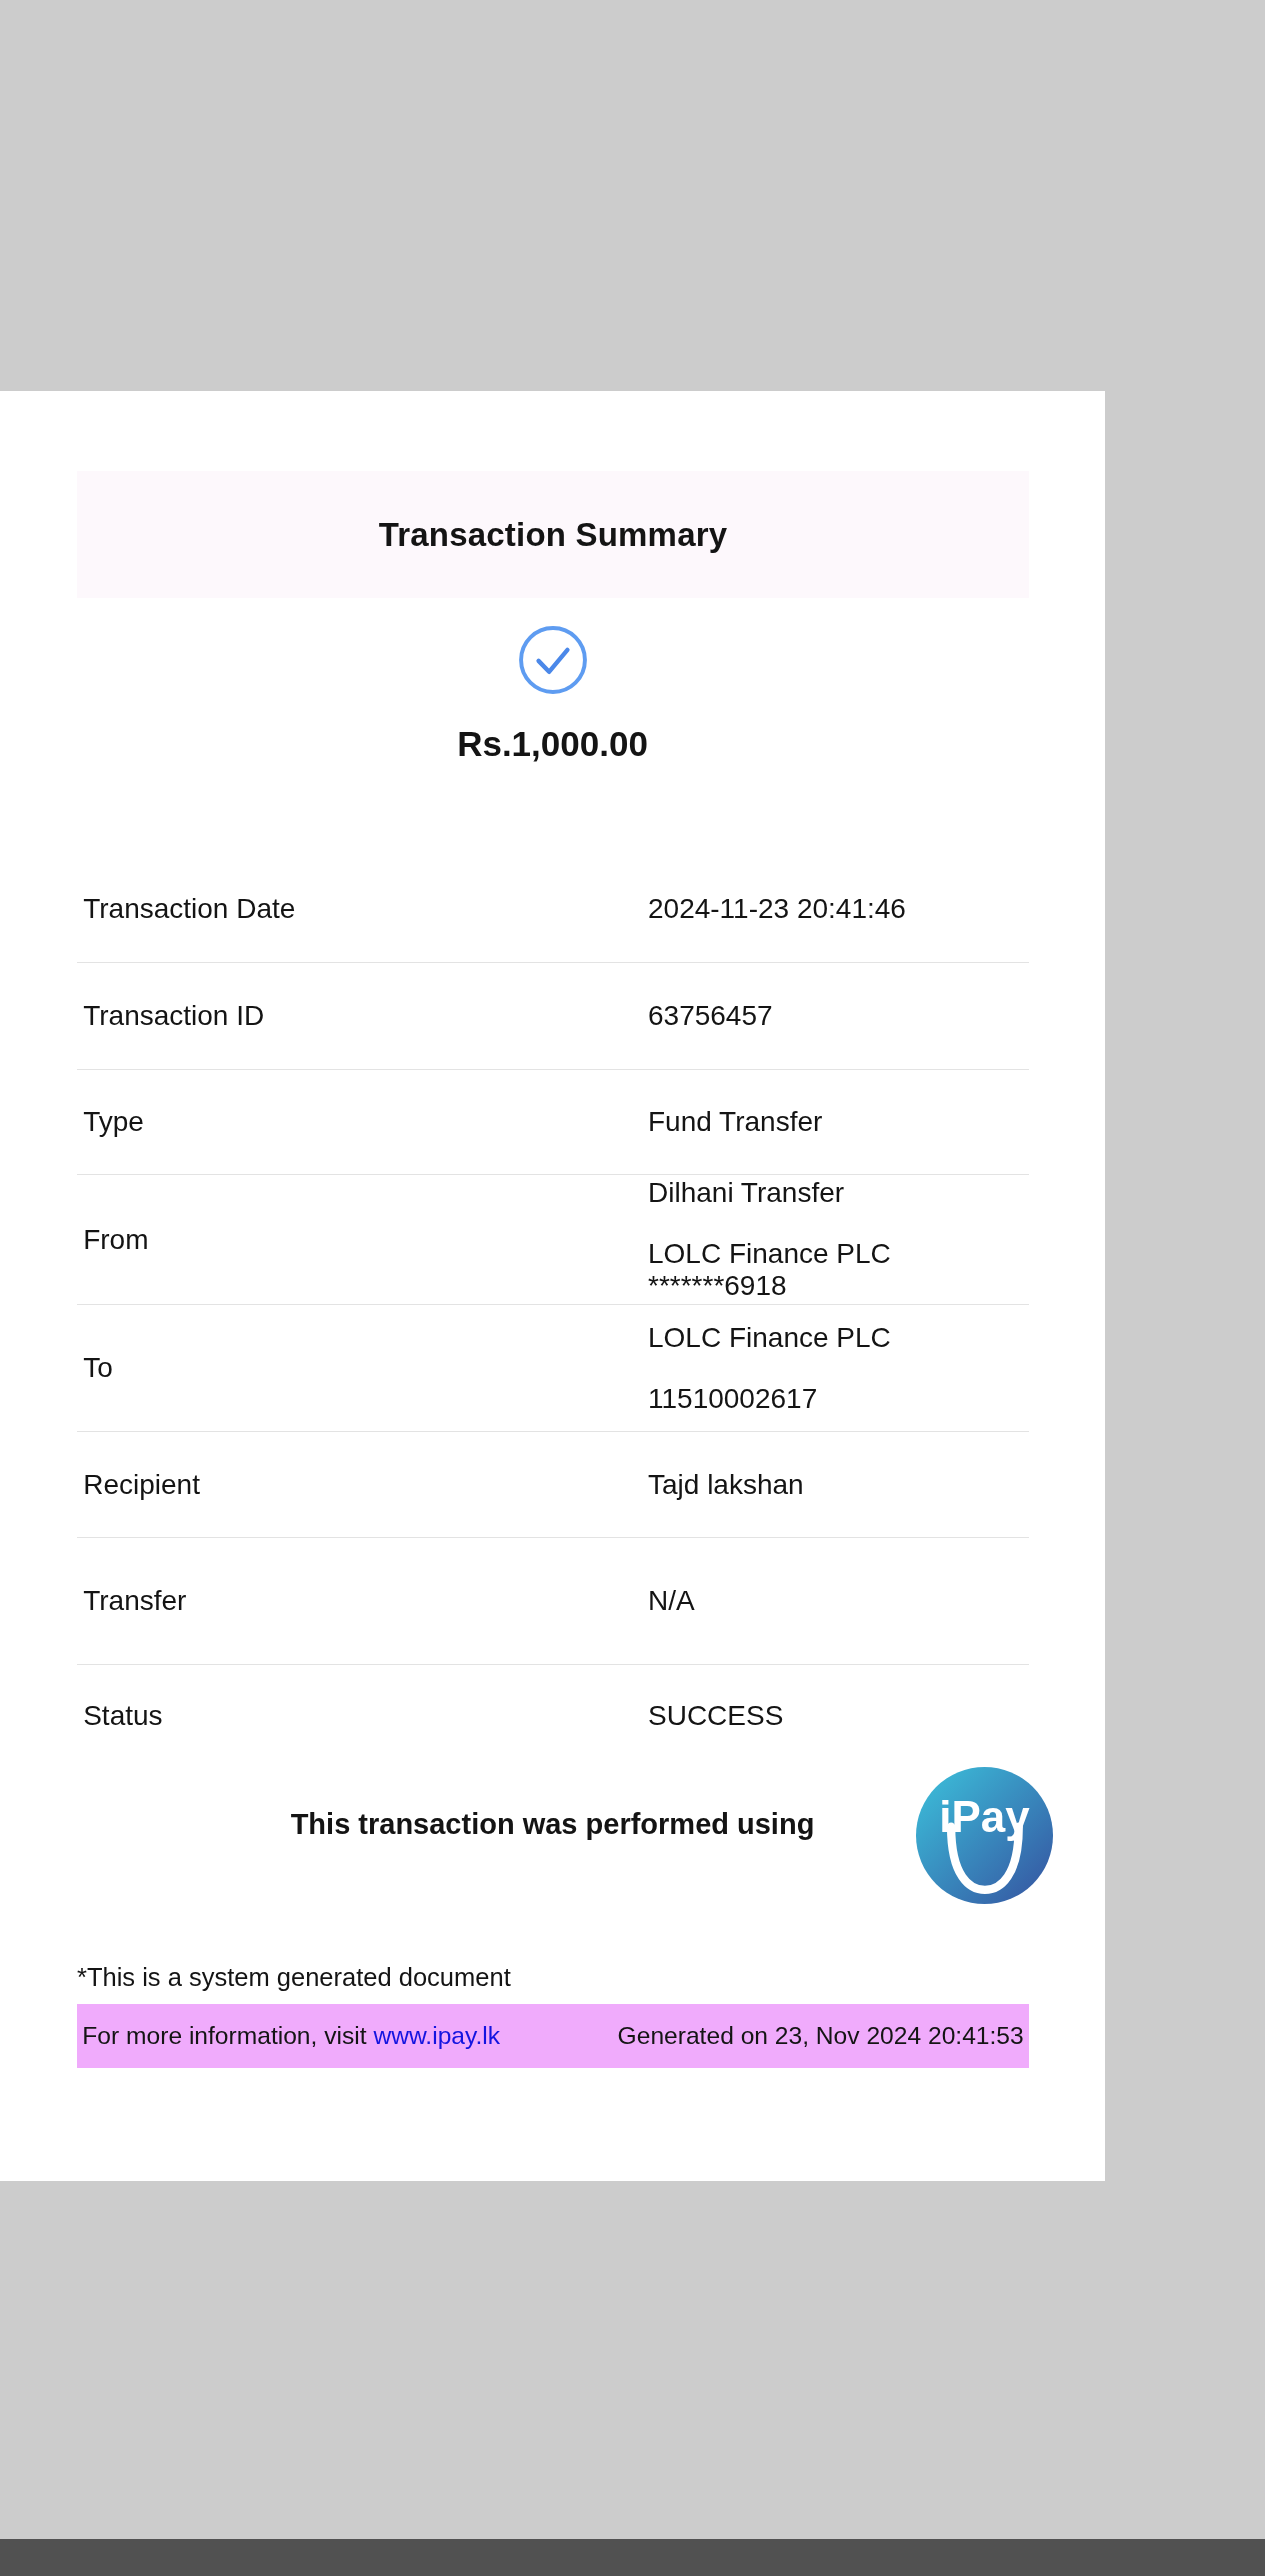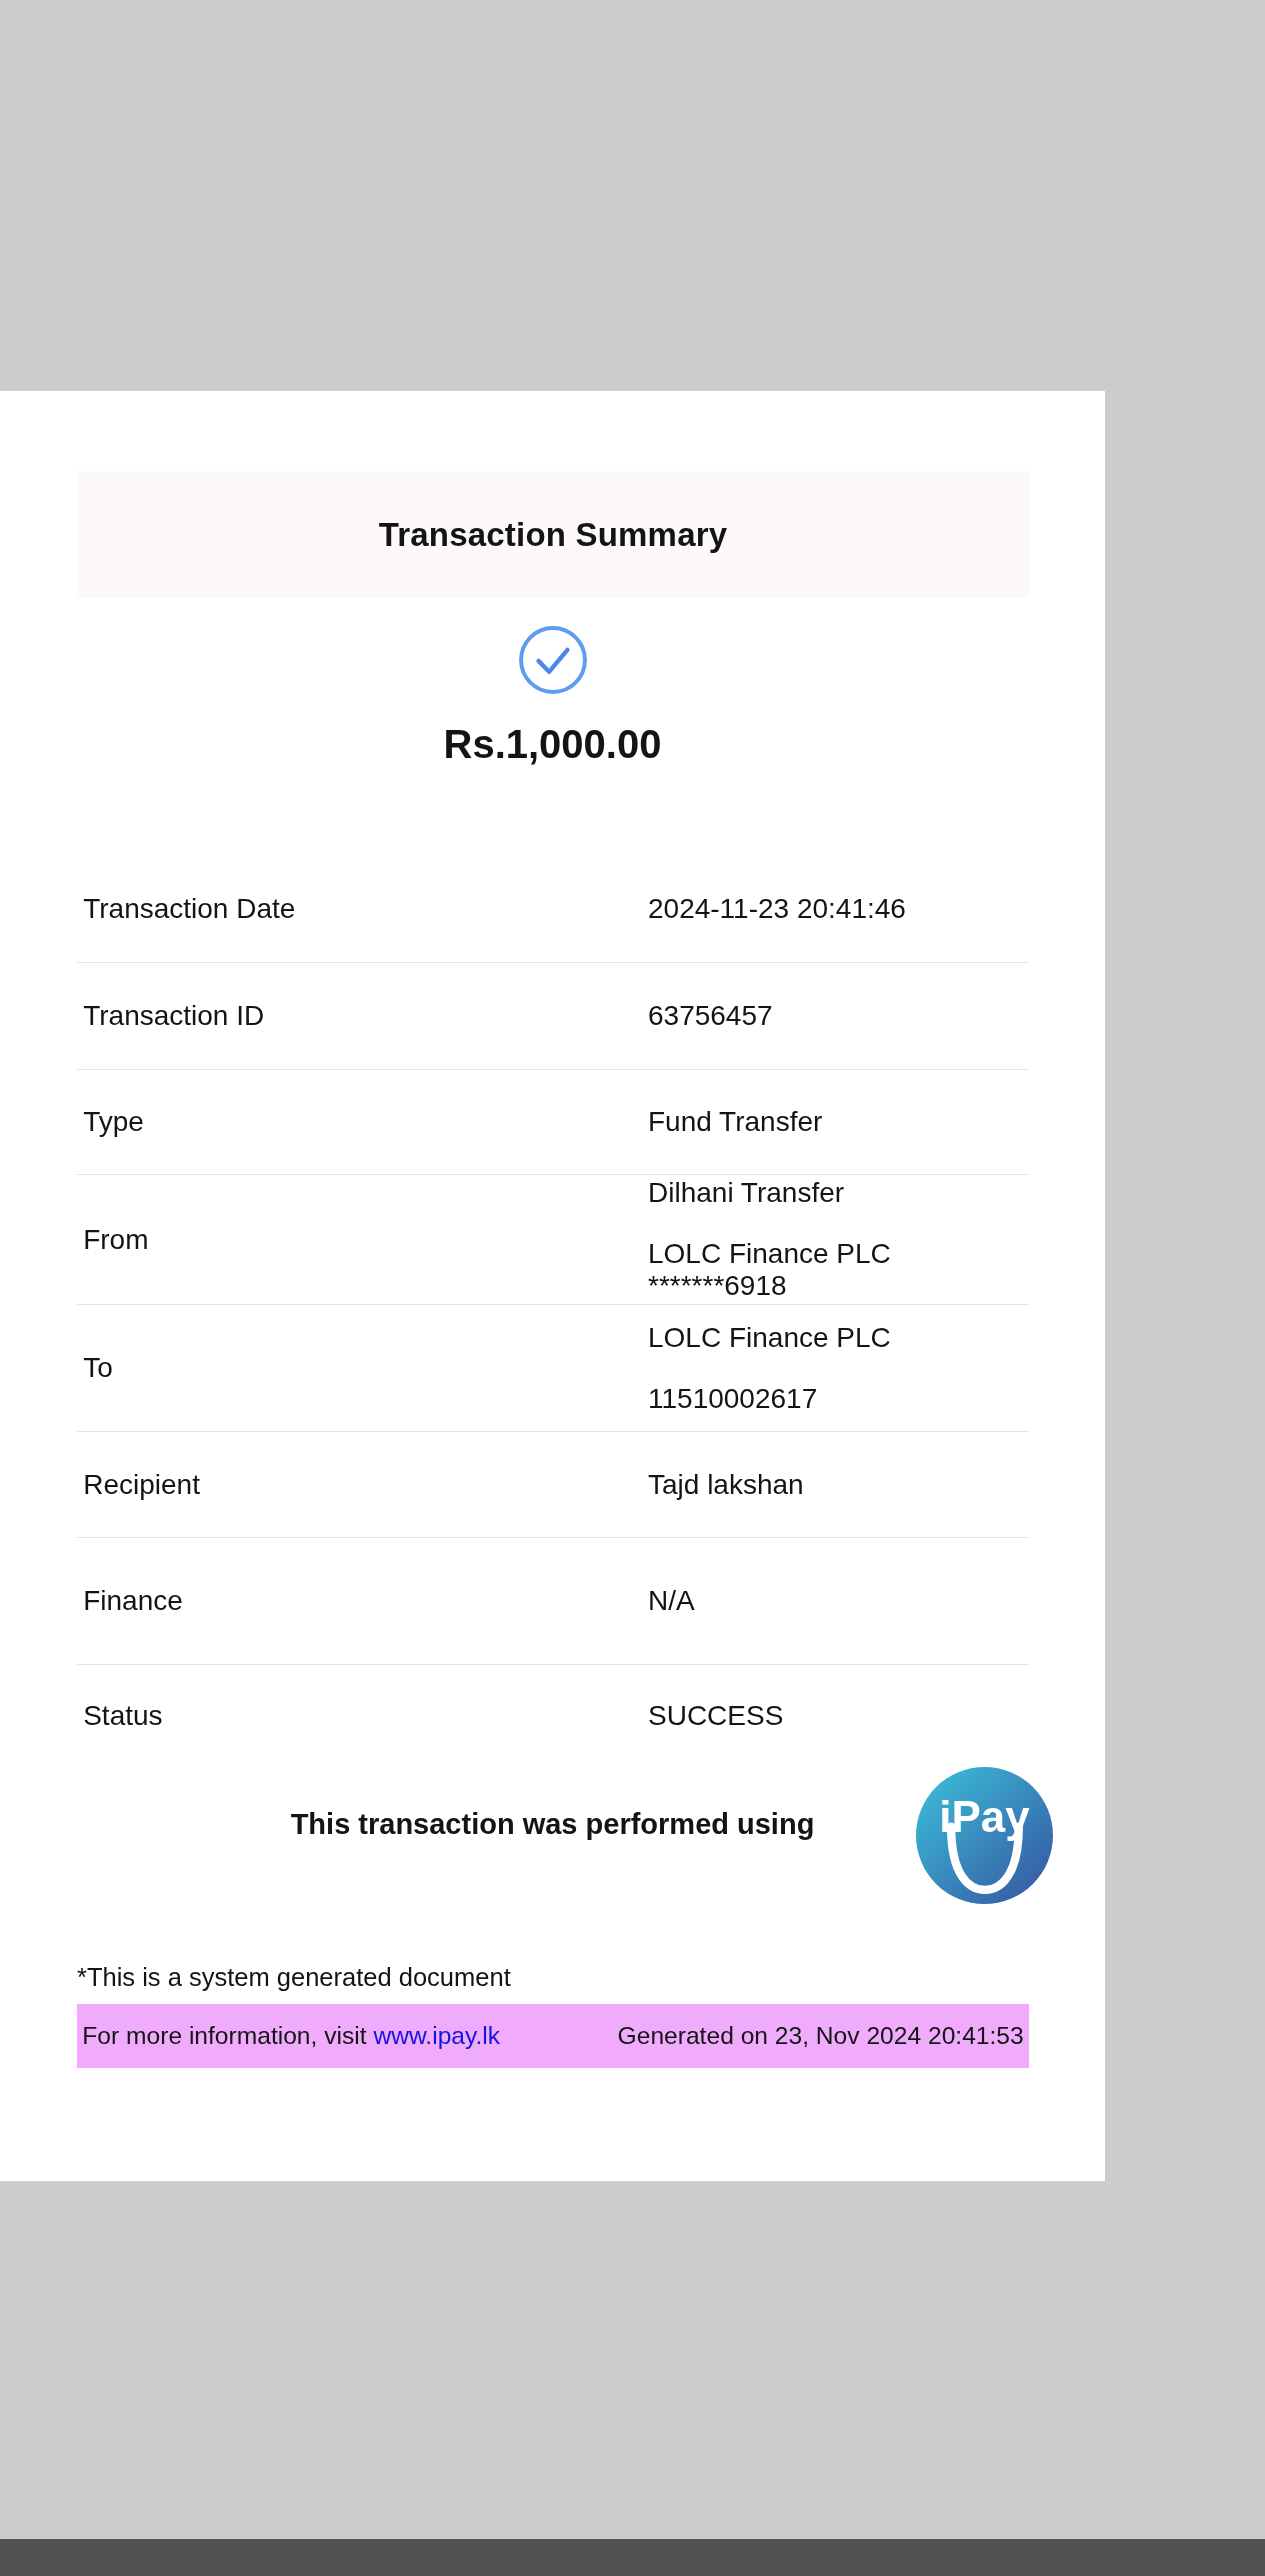--- a/index.html
+++ b/index.html
@@ -25,21 +25,21 @@
     align-items: center;
     justify-content: center;
   }
   .header-title { font-size: 33px; font-weight: bold; letter-spacing: 0.2px; }
 
   
   .check-wrap { margin-top: 27px; display: flex; justify-content: center; }
   .amount {
     margin-top: 29px;
     text-align: center;
-    font-size: 40px;
+    font-size: 35px;
     font-weight: bold;
     line-height: 40px;
   }
 
   
   .details { margin: 92px 76px 0 77px; }
   .row {
     display: grid;
     grid-template-columns: 571px 1fr;
     align-items: center;
@@ -153,21 +153,21 @@
       </div>
 
       <div class="row">
         <div class="cell label">Recipient</div>
         <div class="cell value">
           <div>Tajd lakshan</div>
         </div>
       </div>
 
       <div class="row">
-        <div class="cell label">Finance</div>
+        <div class="cell label">Transfer</div>
         <div class="cell value">
           <div>N/A</div>
         </div>
       </div>
 
       <div class="row">
         <div class="cell label">Status</div>
         <div class="cell value">
           <div>SUCCESS</div>
         </div>

